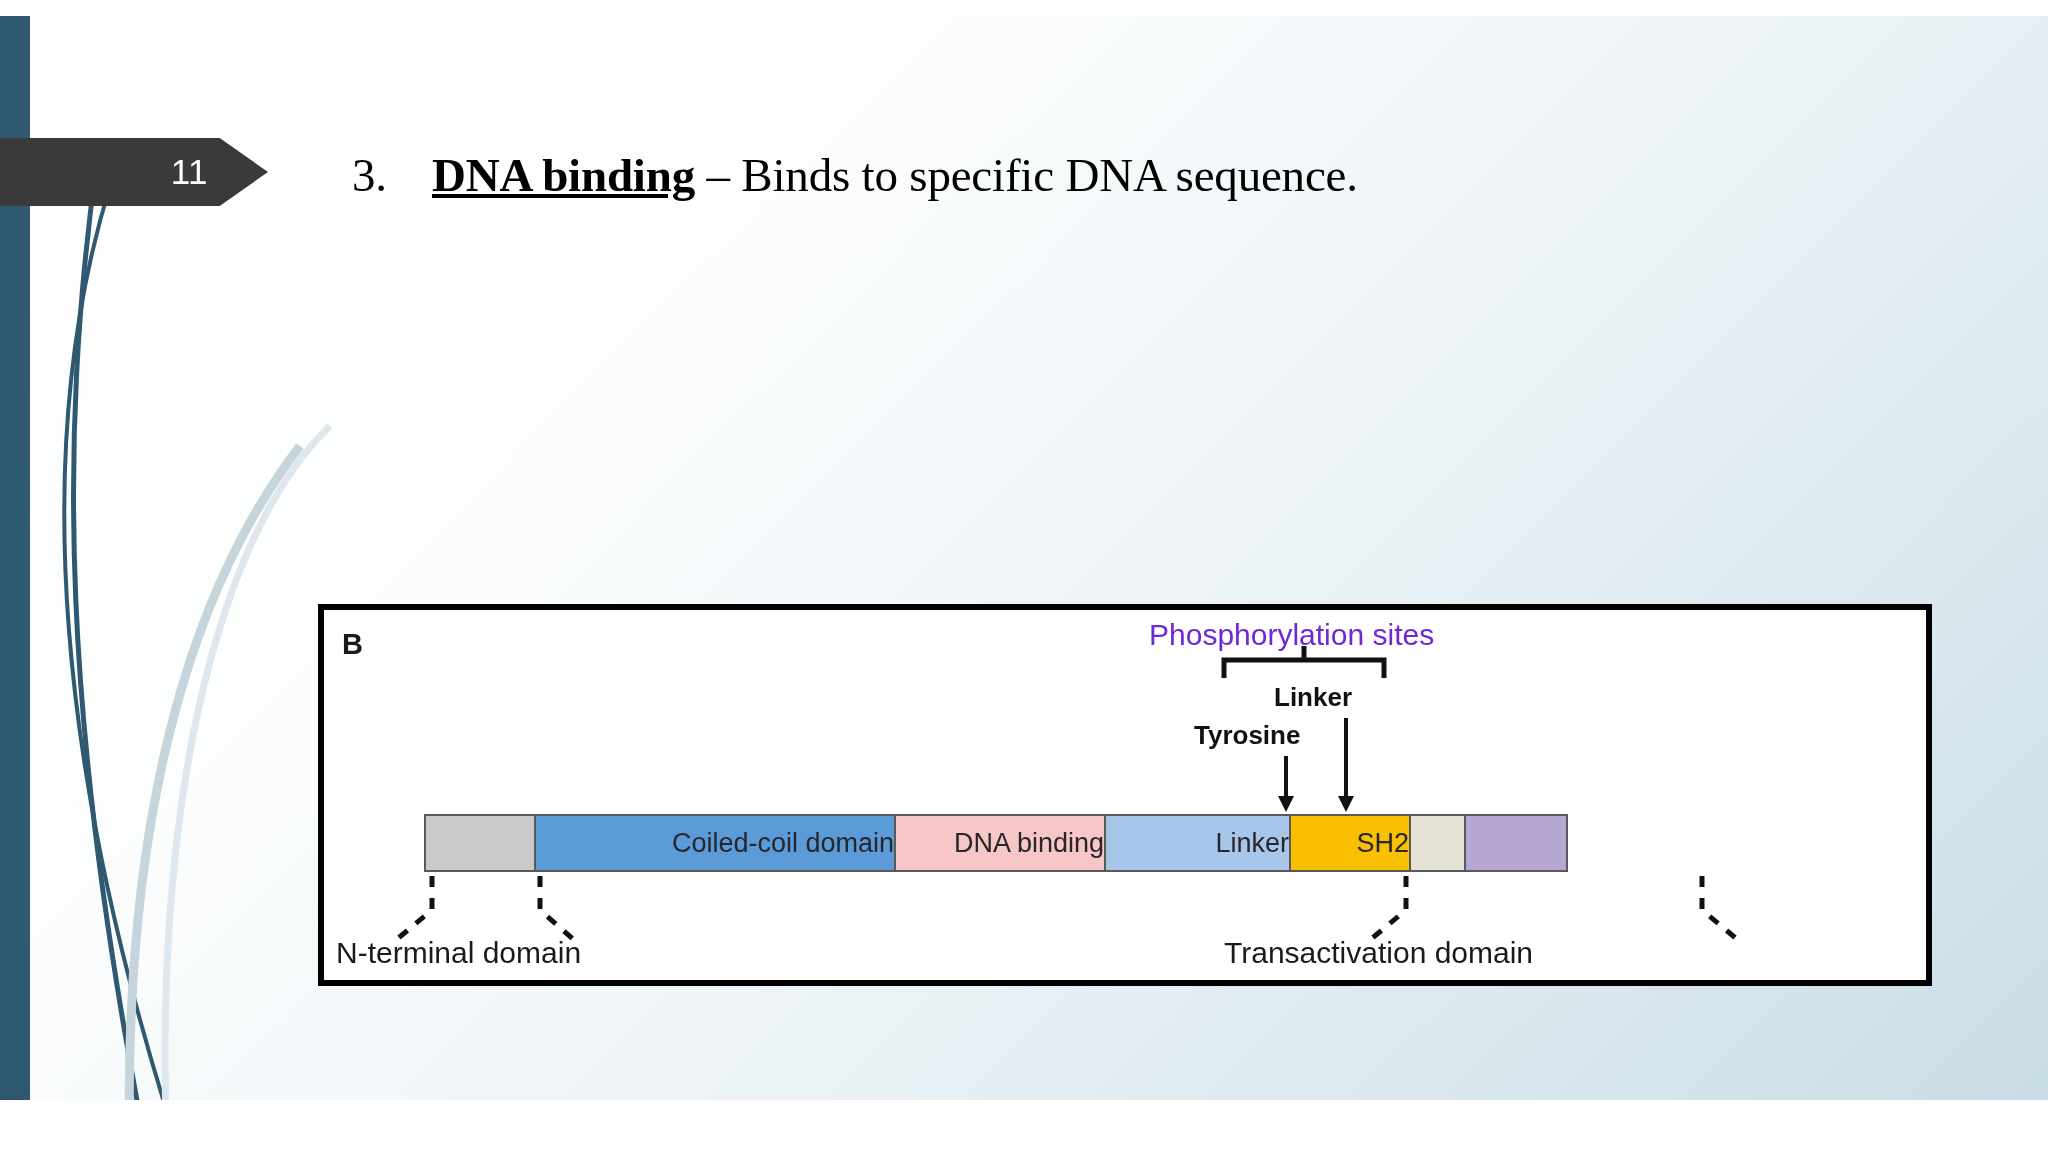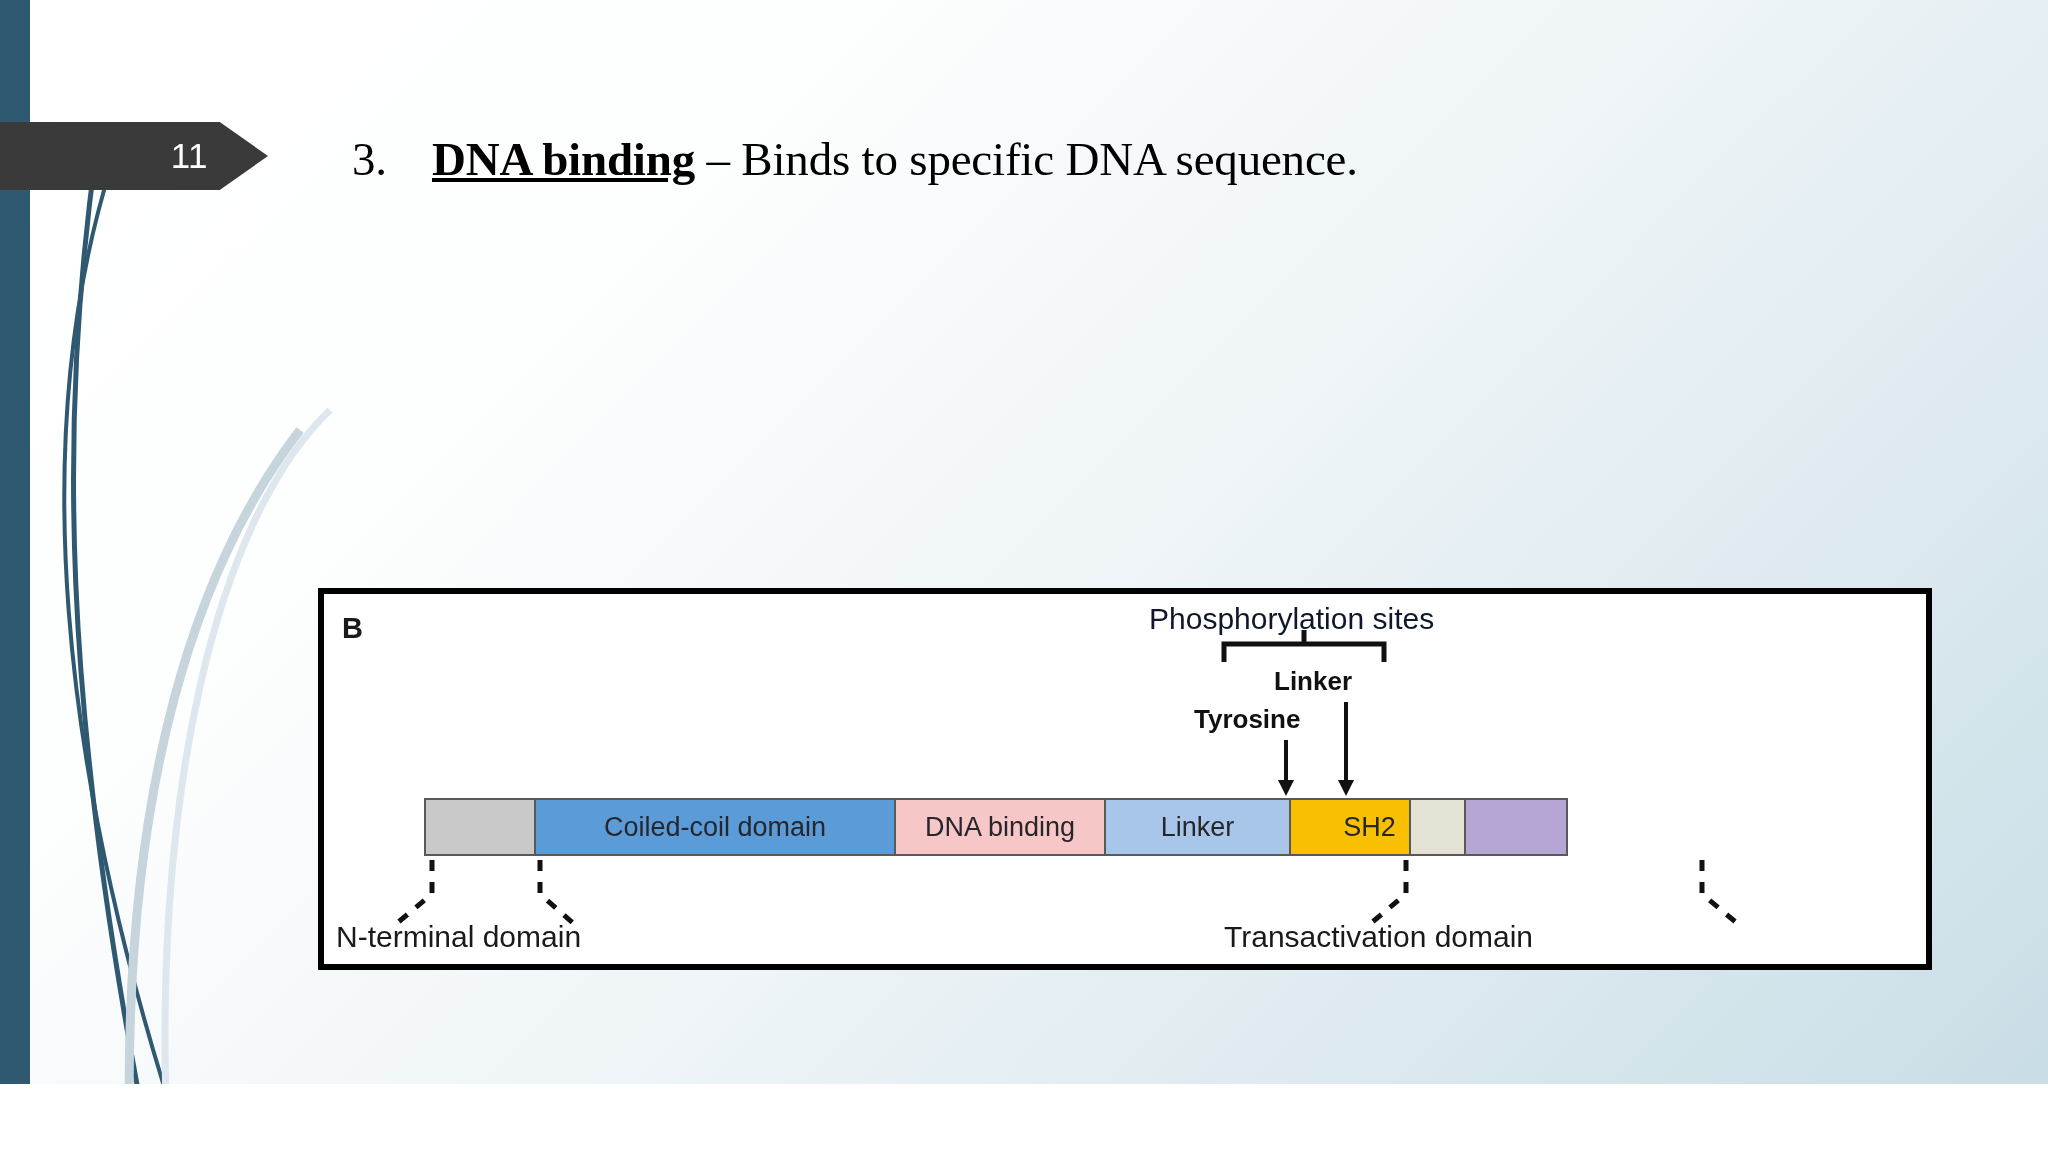--- a/index.html
+++ b/index.html
@@ -10,20 +10,21 @@
     overflow: hidden;
     font-family: "Liberation Sans", sans-serif;
   }
 
   #slide {
     position: relative;
     width: 2048px;
     height: 1084px;
     background: linear-gradient(135deg, #ffffff 0%, #fdfefe 28%, #eef4f7 55%, #dce9ef 78%, #c9dde6 100%);
     overflow: hidden;
+    margin-top: 16px;
   }
 
   
   #left-bar {
     position: absolute;
     left: 0; top: 0;
     width: 30px;
     height: 1152px;
     background: #2f5871;
   }
@@ -114,34 +115,34 @@
     left: 100px;
     top: 204px;
     height: 58px;
     display: flex;
     align-items: stretch;
     border: 2px solid #595959;
   }
   .seg {
     display: flex;
     align-items: center;
-    justify-content: center;
+    justify-content: flex-end;
     font-size: 27px;
     color: #26262c;
     border-right: 2px solid #595959;
     font-family: "Liberation Sans", sans-serif;
     white-space: nowrap;
   }
   .seg:last-child { border-right: none; }
 
   
   .anno-title {
     position: absolute;
     font-size: 30px;
-    color: #0f172a;
+    color: #6d28d9;
     font-family: "Liberation Sans", sans-serif;
     white-space: nowrap;
   }
   .anno-sub {
     position: absolute;
     font-size: 26px;
     font-weight: bold;
     color: #111111;
     font-family: "Liberation Sans", sans-serif;
     white-space: nowrap;

